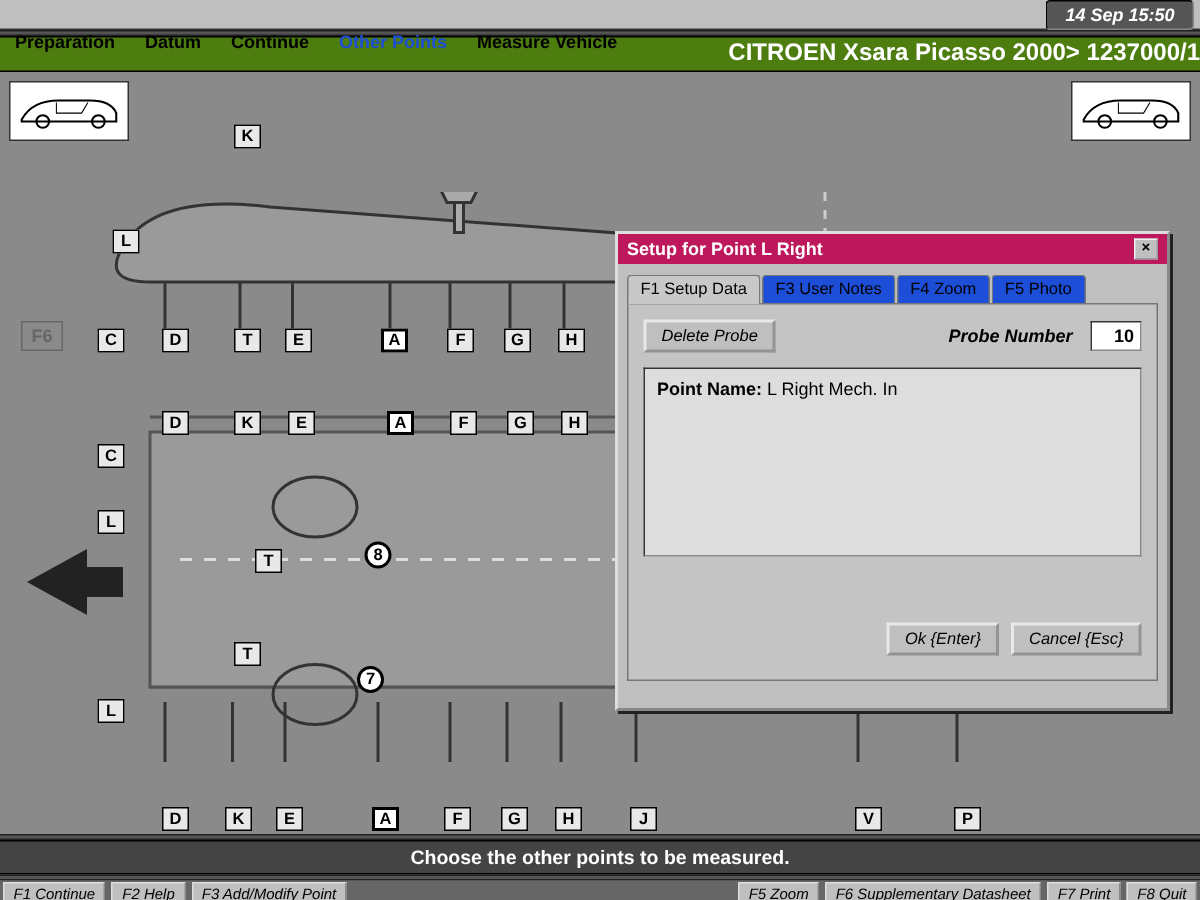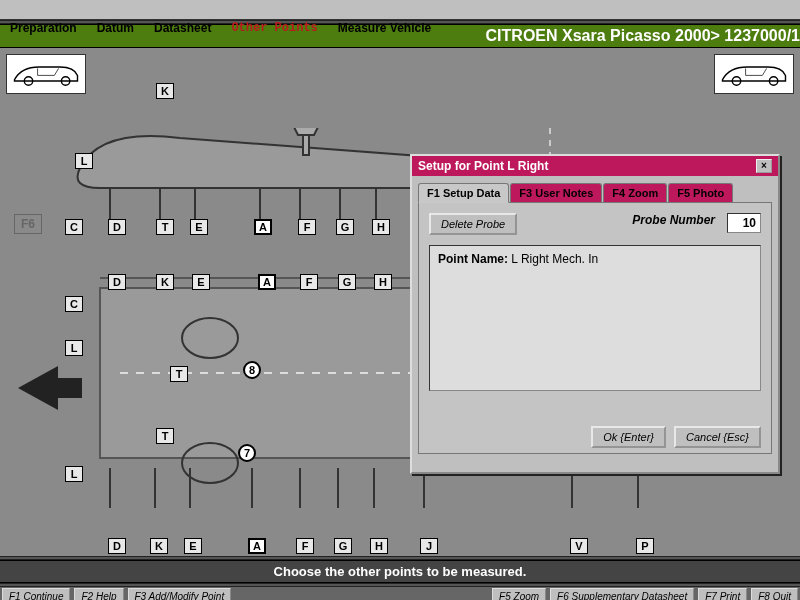--- a/index.html
+++ b/index.html
@@ -19,21 +19,21 @@
     align-items: center;
     border-bottom: 1px solid #333;
   }
   .menu-item {
     padding: 2px 10px;
     font-weight: bold;
     font-size: 12px;
     cursor: default;
     margin-top: 36px;
   }
-  .menu-item.disabled { color: #b91c1c; font-family: Liberation Mono, monospace; }
+  .menu-item.disabled { color: #1d4ed8; }
   .clock {
     margin-left: auto;
     background: #555;
     color: #fff;
     padding: 2px 12px;
     border: 1px inset #333;
     font-weight: bold;
     border-radius: 3px;
     font-style: italic;
     margin-right: 4px;
@@ -139,24 +139,23 @@
     border: 1px outset #eee;
     font-size: 10px; line-height: 12px;
     text-align: center;
     font-weight: bold;
     color: #000;
   }
   .tabstrip {
     display: flex;
     padding: 6px 18px 0 6px;
     gap: 0;
-    font-weight: bold;
   }
   .tab {
-    background: #be185d;
+    background: #1d4ed8;
     border: 1px solid #777;
     border-bottom: none;
     padding: 3px 8px;
     font-size: 11px;
     border-radius: 3px 3px 0 0;
     margin-right: 1px;
     position: relative; top: 1px;
   }
   .tab.active { background: #c8c8c8; border-bottom: 1px solid #c8c8c8; z-index: 2; }
   .tab-body {
@@ -168,42 +167,42 @@
     position: relative;
   }
   .btn {
     background: #bfbfbf;
     border: 2px outset #e8e8e8;
     padding: 3px 10px;
     font-size: 11px;
     font-style: italic;
     cursor: default;
   }
-  .probe-row { display: flex; align-items: flex-start; gap: 12px; }
+  .probe-row { display: flex; align-items: center; gap: 12px; }
   .probe-label { font-style: italic; font-weight: bold; margin-left: auto; }
   .probe-input {
     width: 34px; height: 20px;
     background: #fff; border: 1px inset #888;
     text-align: right; padding: 2px 4px;
     font-weight: bold;
     font-size: 12px;
   }
   .info-box {
     margin-top: 10px;
     background: #ddd;
     border: 1px inset #888;
-    height: 146px;
+    height: 126px;
     padding: 6px 8px;
     font-size: 12px;
   }
   .info-box .line { margin-bottom: 2px; }
   .info-box b { font-weight: bold; }
   .dlg-buttons {
     position: absolute;
-    right: 10px; bottom: 5px;
+    right: 10px; bottom: 16px;
     display: flex; gap: 8px;
   }
 
   
   .prompt-bar {
     background: #444; color: #fff;
     text-align: center;
     font-weight: bold;
     padding: 3px 0;
     border-top: 1px solid #000;
@@ -235,23 +234,24 @@
     width: 640px; height: 380px;
     pointer-events: none;
   }
 </style>
 </head>
 <body>
 
 <div class="menubar">
   <div class="menu-item">Preparation</div>
   <div class="menu-item">Datum</div>
-  <div class="menu-item">Datasheet</div>
+  <div class="menu-item">Continue</div>
   <div class="menu-item disabled">Other Points</div>
   <div class="menu-item">Measure Vehicle</div>
+  <div class="clock">14 Sep 15:50</div>
 </div>
 
 <div class="thin-separator"></div>
 <div class="title-bar">CITROEN Xsara Picasso 2000&gt; 1237000/1</div>
 
 <div class="viewport">
 
   <div class="car-icon car-left">
     <svg viewBox="0 0 100 40">
         <path d="M5 28 Q15 10 40 10 L70 10 Q90 10 95 22 L95 30 L5 30 Z" fill="none" stroke="#000" stroke-width="2"></path>

